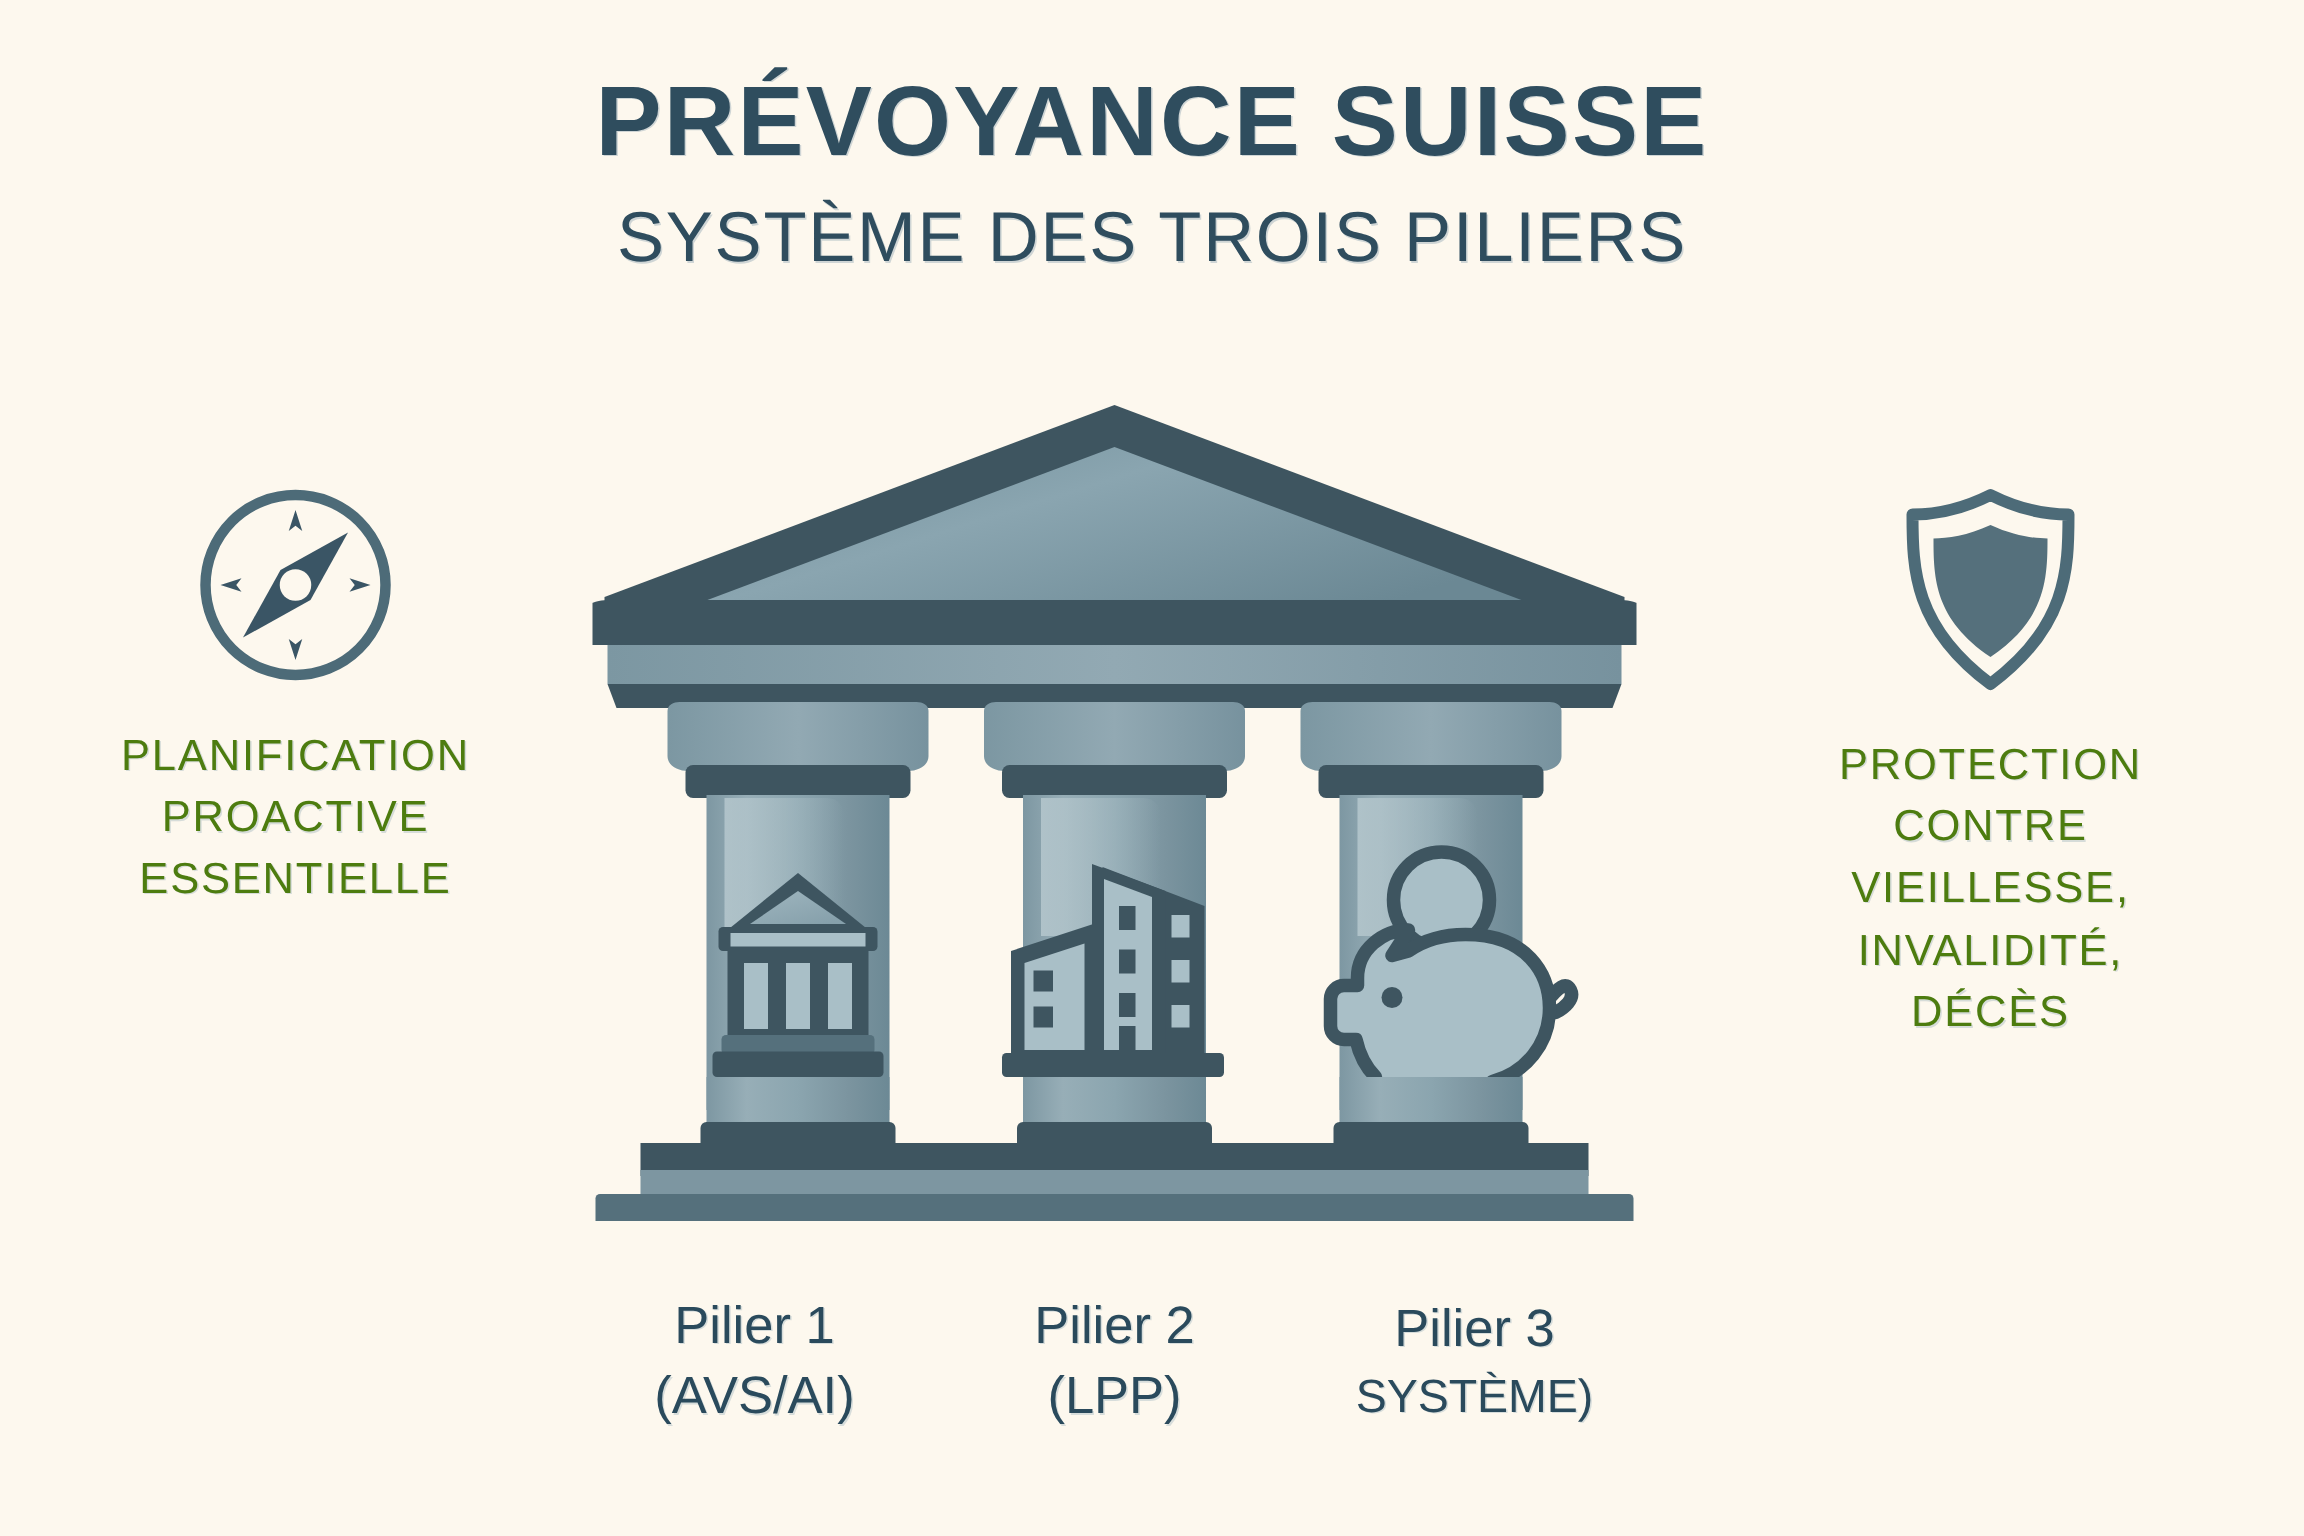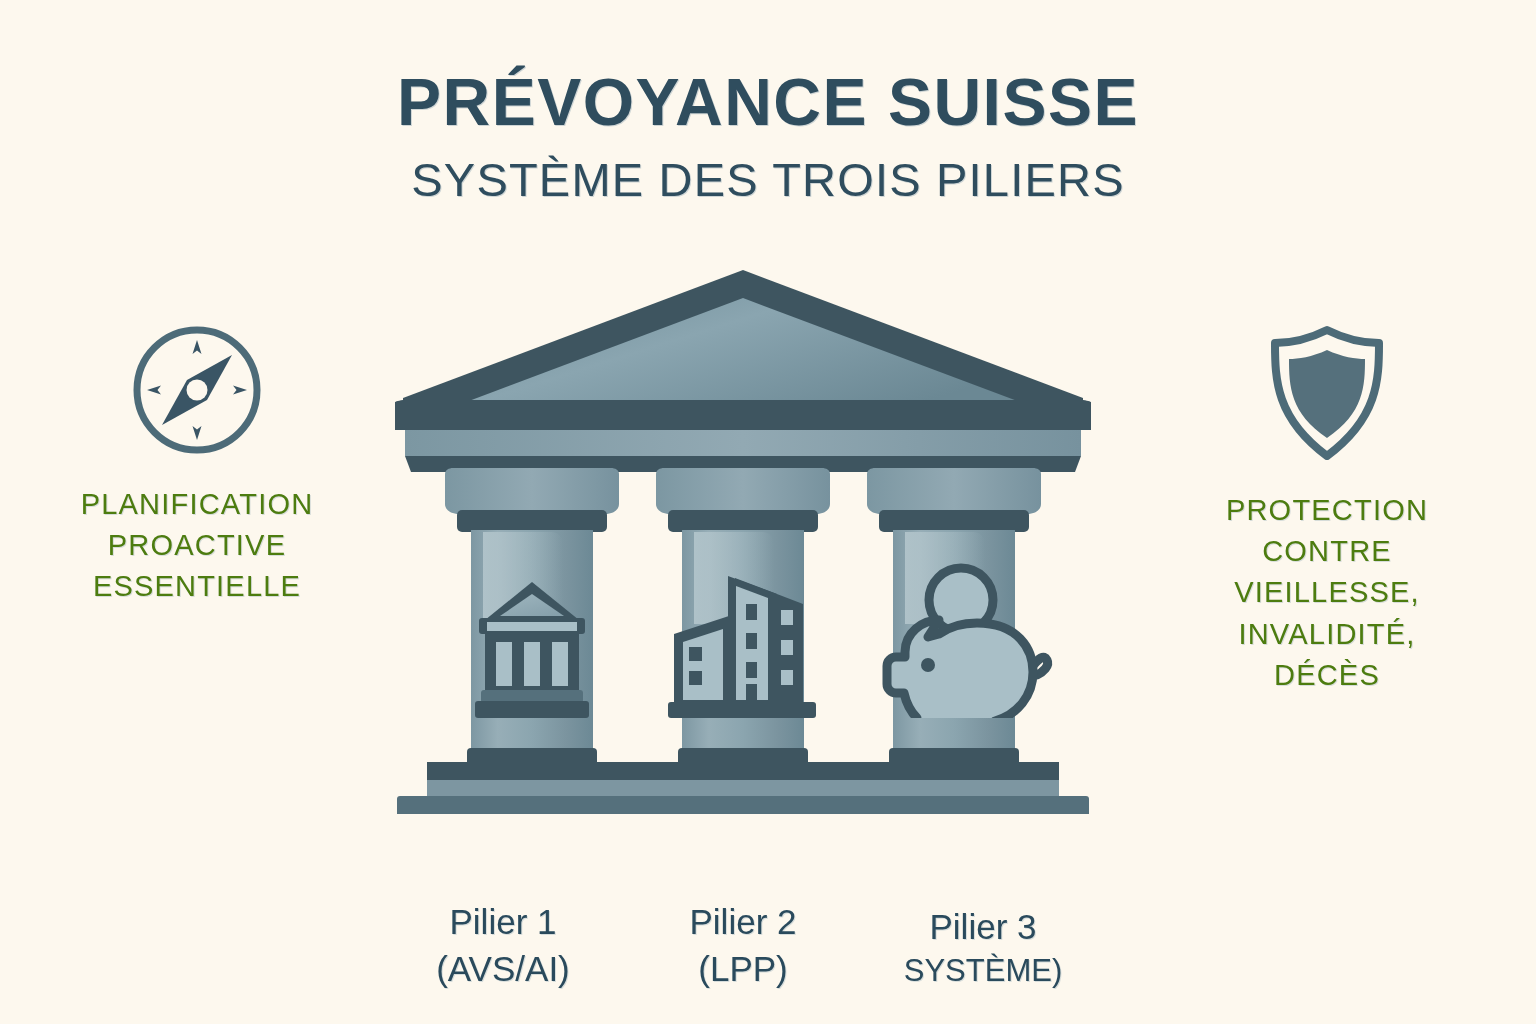--- a/index.html
+++ b/index.html
@@ -7,21 +7,21 @@
     width:1536px;height:1024px;
     background:#fdf8ee;
     font-family:"Liberation Sans", sans-serif;
     overflow:hidden;
     position:relative;
   }
   .stage{position:absolute;inset:0;}
 
   
   .title-block{
-    position:absolute;left:0;right:0;top:68px;text-align:center;
+    position:absolute;left:0;right:0;top:46px;text-align:center;
   }
   .title-main{
     font-size:66px;font-weight:700;letter-spacing:1.5px;
     color:#2f4d5e;line-height:1.05;margin:0;
     text-shadow:1px 1px 0 rgba(120,150,165,.35);
   }
   .title-sub{
     font-size:47px;font-weight:400;letter-spacing:1.2px;
     color:#2f4d5e;line-height:1.05;margin:18px 0 0 0;
     text-shadow:1px 1px 0 rgba(120,150,165,.35);
@@ -41,21 +41,21 @@
     text-shadow:1px 1px 0 rgba(125,155,170,.30);
   }
   .side-text div{white-space:nowrap;}
 
   
   .temple{position:absolute;left:383px;top:252px;width:720px;height:562px;}
 
   
   .captions{
     position:absolute;left:383px;top:822px;width:720px;height:170px;
-    display:flex;align-items:flex-end;
+    display:flex;align-items:center;
   }
   .caption{
     flex:1;text-align:center;
     font-size:35px;font-weight:400;line-height:1.35;
     color:#2a4a5c;
     text-shadow:1px 1px 0 rgba(130,160,175,.30);
   }
   .caption .l1{display:block;}
   .caption .l2{display:block;}
   .cap3{font-size:31px;}

